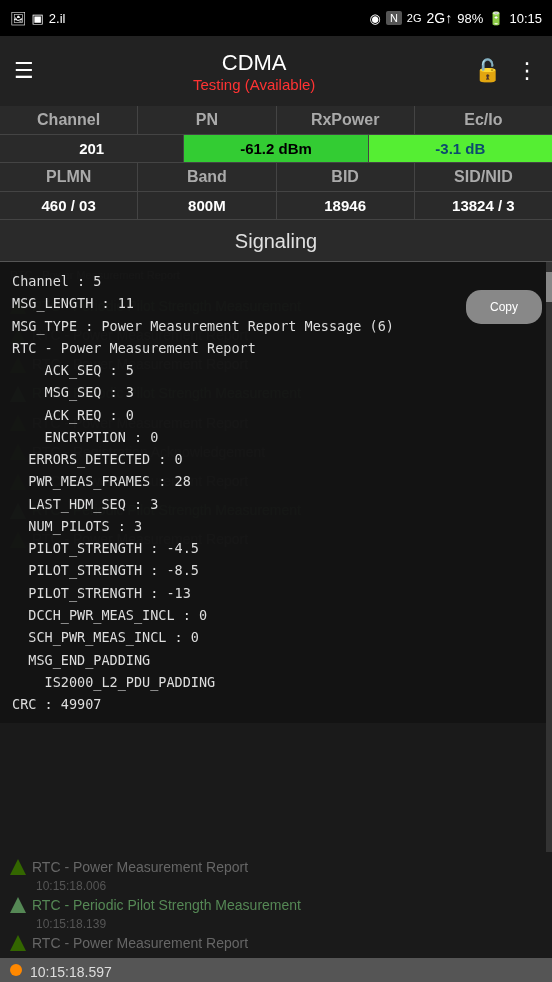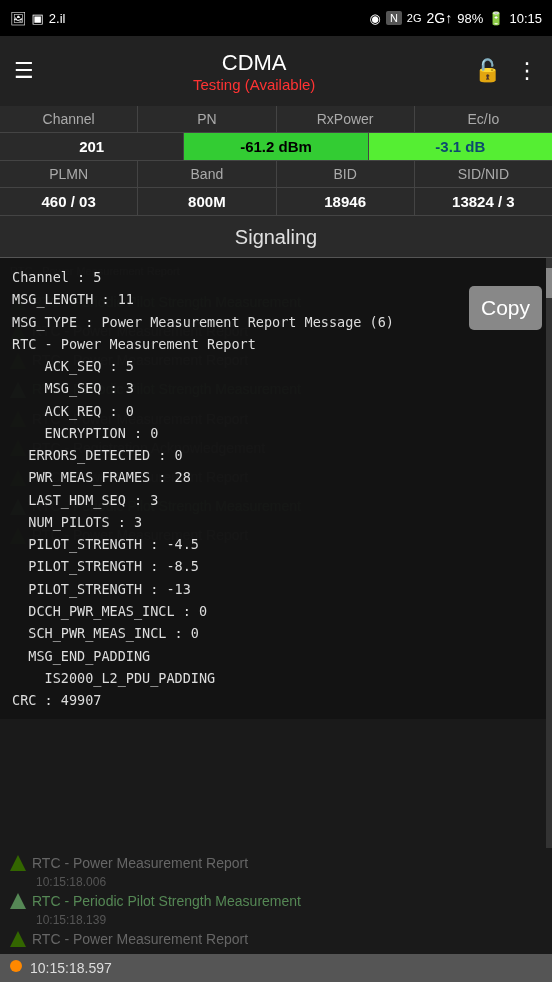--- a/index.html
+++ b/index.html
@@ -55,21 +55,21 @@
     }
     .info-cell {
       flex: 1;
       text-align: center;
       padding: 5px 4px;
       color: #ccc;
       font-size: 14px;
       border-right: 1px solid #444;
     }
     .info-cell:last-child { border-right: none; }
-    .info-cell.header { color: #aaa; font-size: 14px; font-weight: normal; }
+    .info-cell.header { color: #aaa; font-size: 16px; font-weight: bold; }
     .info-cell.value { color: #fff; font-size: 15px; font-weight: bold; }
     .info-cell.green-bg { background: #33cc33; color: #000; }
     .info-cell.bright-green { background: #55ee33; color: #0c4a6e; }
     .info-row-divider { border-top: 1px solid #444; }
 
     
     .signaling-title {
       background: #2a2a2a;
       text-align: center;
       color: #e0e0e0;
@@ -110,24 +110,24 @@
       color: #ddd;
       line-height: 1.65;
     }
     .copy-btn {
       position: absolute;
       top: 28px;
       right: 10px;
       background: #888;
       color: #fff;
       border: none;
-      padding: 10px 12px;
-      font-size: 21px;
+      padding: 10px 24px;
+      font-size: 12px;
       cursor: pointer;
-      border-radius: 5px;
+      border-radius: 15px;
     }
 
     
     .bottom-timestamp-bar {
       width: 100%;
       background: #555;
       padding: 6px 10px;
       color: #ddd;
       font-size: 14px;
       display: flex;

